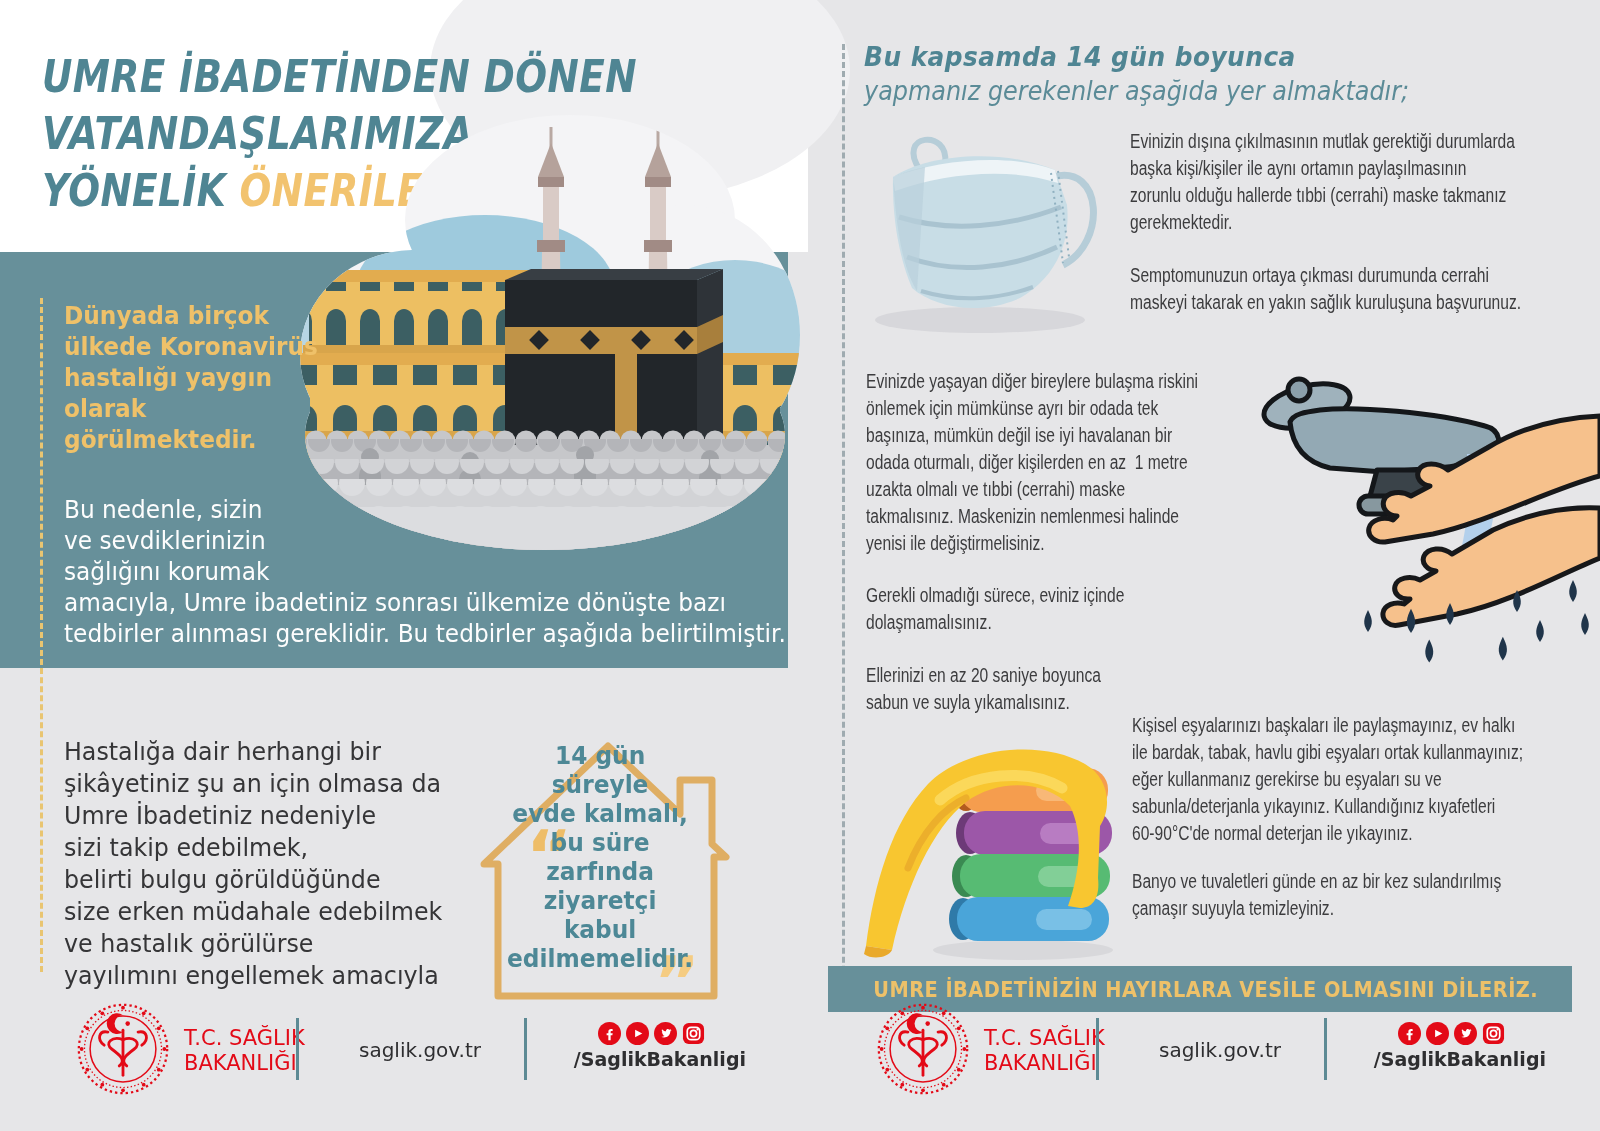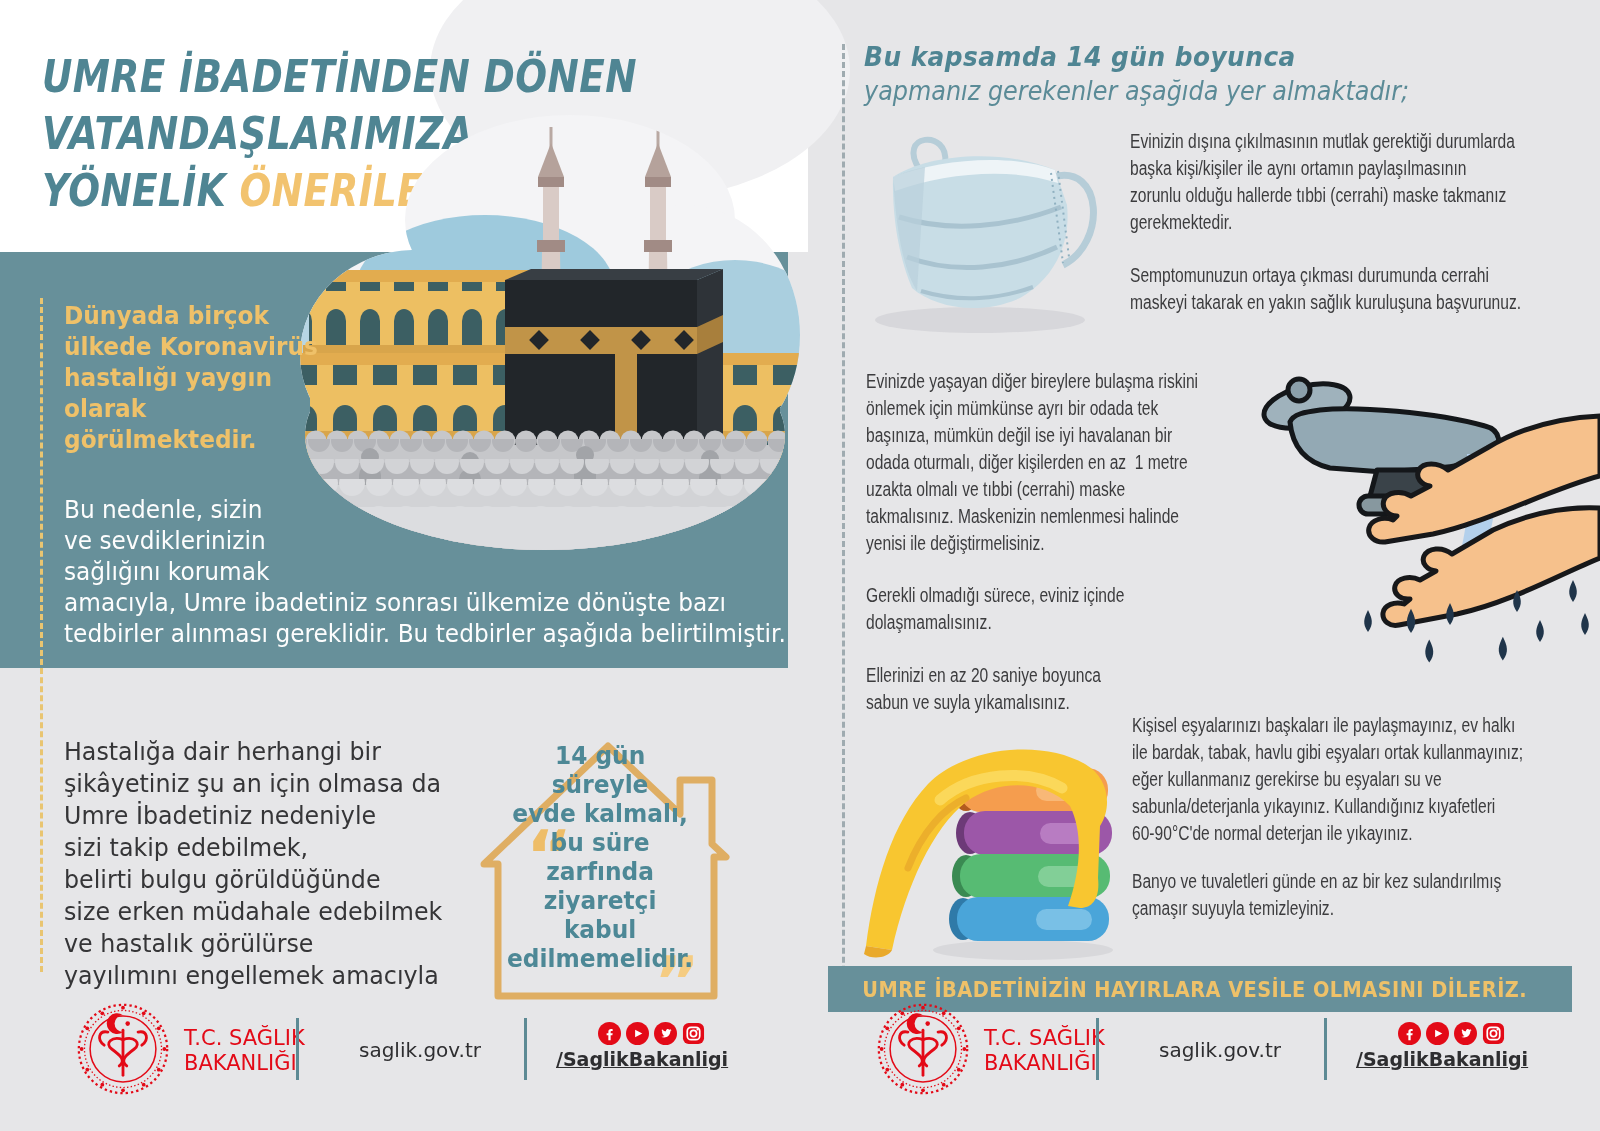--- a/index.html
+++ b/index.html
@@ -17,28 +17,28 @@
   .dash-g{left:842px;top:44px;height:964px;width:0;border-left:3px dashed #9fabb0;}
   .intro-hl{left:64px;top:300px;font-size:25px;font-weight:bold;color:#efc169;line-height:31px;transform:scaleX(.93);transform-origin:0 0;}
   .intro-body{left:64px;top:494px;font-size:25px;color:#fdfdfd;line-height:31px;transform:scaleX(.93);transform-origin:0 0;}
   .followup{left:64px;top:736px;font-size:25px;color:#353537;line-height:32px;transform:scaleX(.95);transform-origin:0 0;}
   .house-note{left:474px;top:742px;width:260px;text-align:center;font-size:24px;font-weight:bold;color:#4d8896;line-height:29px;transform:scaleX(.97);transform-origin:0 0;}
   
   .r-header{left:864px;top:40px;line-height:34px;transform:scaleX(.92);transform-origin:0 0;}
   .r-header .b{font-size:27px;font-weight:bold;font-style:italic;color:#4f8593;letter-spacing:.5px;}
   .r-header .l{font-size:26px;font-style:italic;color:#5b8b97;}
   .rtxt{font-size:19.5px;color:#3c3c3e;line-height:27px;transform:scaleX(.8);transform-origin:0 0;font-family:"Liberation Sans",sans-serif;}
-  .banner{left:828px;top:966px;width:744px;height:46px;background:#67909a;display:flex;align-items:center;justify-content:flex-end;}
+  .banner{left:828px;top:966px;width:744px;height:46px;background:#67909a;display:flex;align-items:center;justify-content:flex-start;}
   .banner span{font-size:22px;font-weight:bold;color:#eec169;letter-spacing:.5px;transform:scaleX(.88);white-space:nowrap;}
   
   .ministry{font-size:21px;font-weight:normal;color:#e30a17;line-height:25px;white-space:pre;}
   .fdiv{width:3px;height:62px;background:#5d8a94;}
   .site{font-size:20px;font-weight:normal;color:#2e2e30;}
   .social-row{display:flex;gap:5px;justify-content:center;}
-  .handle{font-size:19px;font-weight:bold;color:#2e2e30;text-align:left;margin-top:3px;text-decoration:underline;}
+  .handle{font-size:19px;font-weight:bold;color:#2e2e30;text-align:right;margin-top:3px;}
 </style>
 </head>
 <body>
 
 <div class="page">
 
   <div class="abs white-top"></div>
   <div class="abs title-cloud"></div>
   <div class="abs teal-block"></div>
 

